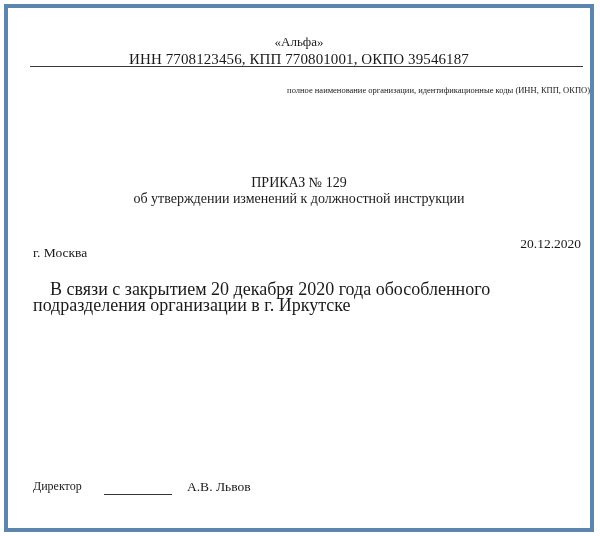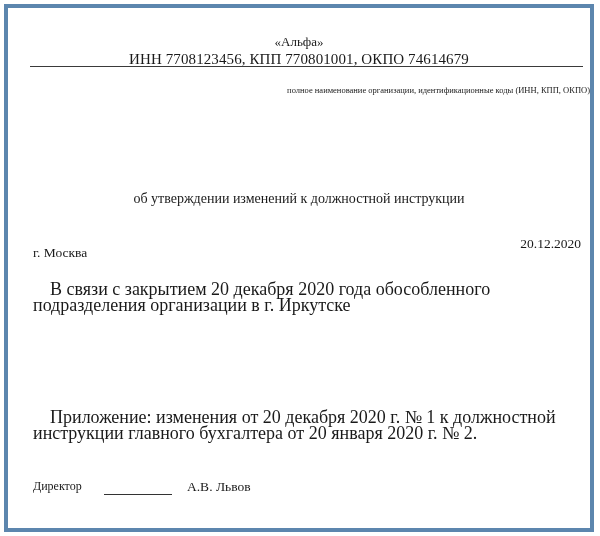--- a/index.html
+++ b/index.html
@@ -26,28 +26,28 @@
     .sign-role { left: 25px; top: 471px; font-size: 12px; }
     .sign-line { position: absolute; left: 96px; top: 486px; width: 68px; height: 0;
                  border-top: 1.5px solid #333333; }
     .sign-name { left: 179px; top: 471px; font-size: 13.5px; }
   </style>
 </head>
 <body>
 
 <div class="frame">
   <div class="abs org-name">«Альфа»</div>
-  <div class="abs org-codes">ИНН 7708123456, КПП 770801001, ОКПО 74614679</div>
+  <div class="abs org-codes">ИНН 7708123456, КПП 770801001, ОКПО 39546187</div>
   <div class="header-rule"></div>
   <div class="abs header-caption">полное наименование организации, идентификационные коды (ИНН, КПП, ОКПО)</div>
 
+  <div class="abs doc-title">ПРИКАЗ № 129</div>
   <div class="abs doc-subtitle">об утверждении изменений к должностной инструкции</div>
 
   <div class="abs city">г. Москва</div>
   <div class="abs date">20.12.2020</div>
 
   <div class="abs para indent p1">В связи с закрытием 20 декабря 2020 года обособленного подразделения организации в г. Иркутске</div>
-  <div class="abs para indent p3">Приложение: изменения от 20 декабря 2020 г. № 1 к должностной инструкции главного бухгалтера от 20 января 2020 г. № 2.</div>
 
   <div class="abs sign-role">Директор</div>
   <div class="sign-line"></div>
   <div class="abs sign-name">А.В. Львов</div>
 </div>
 
 </body></html>

